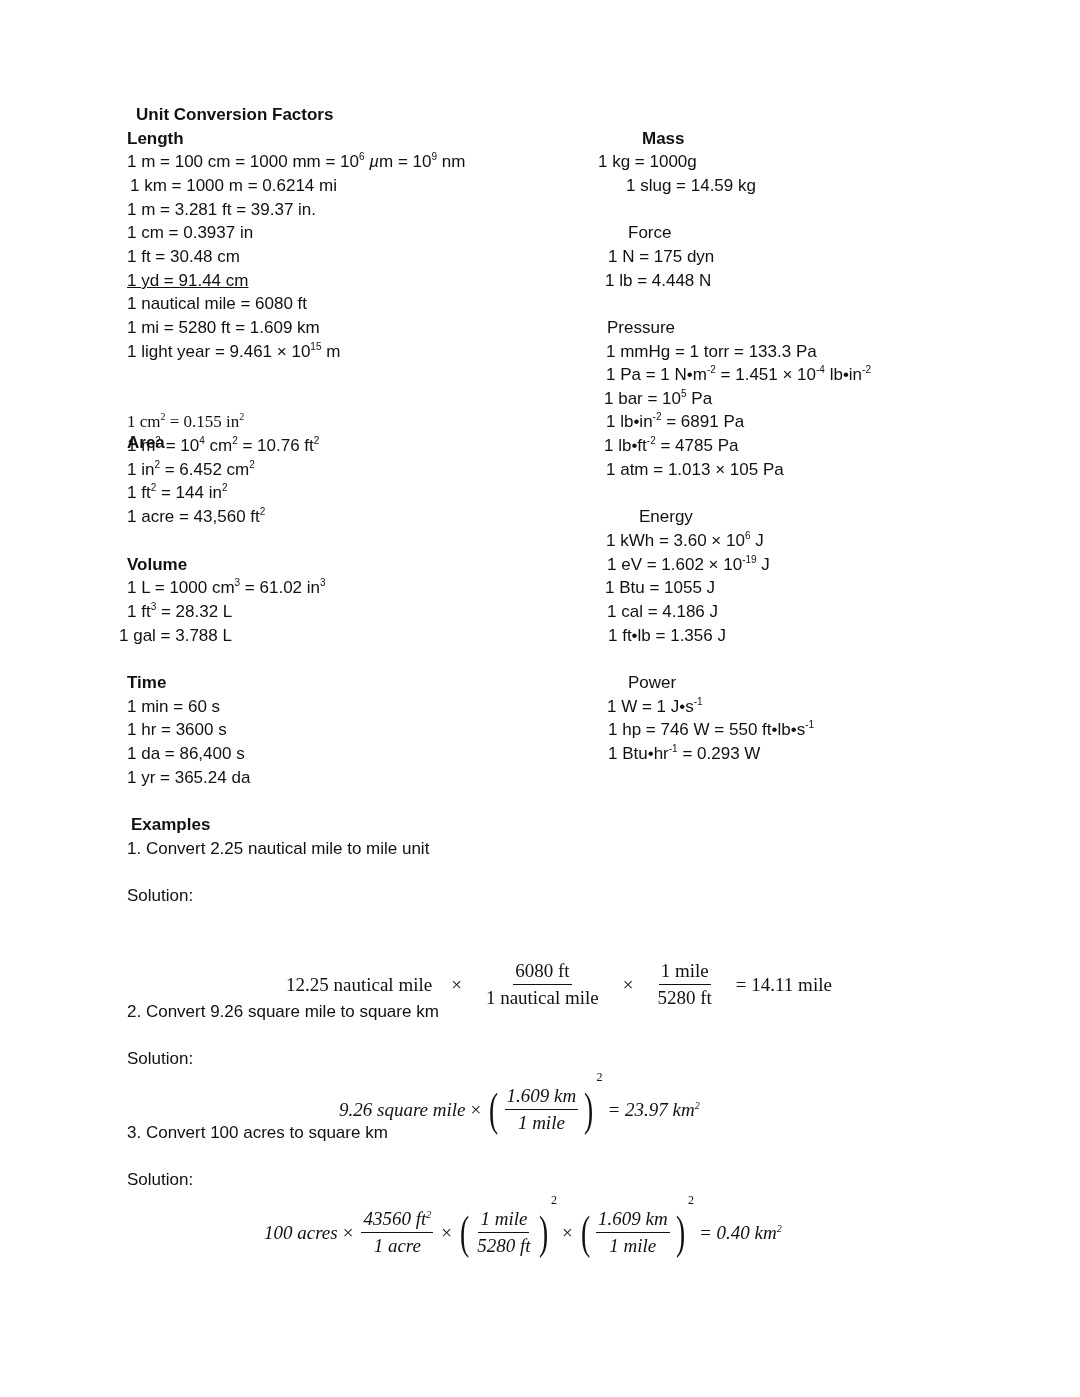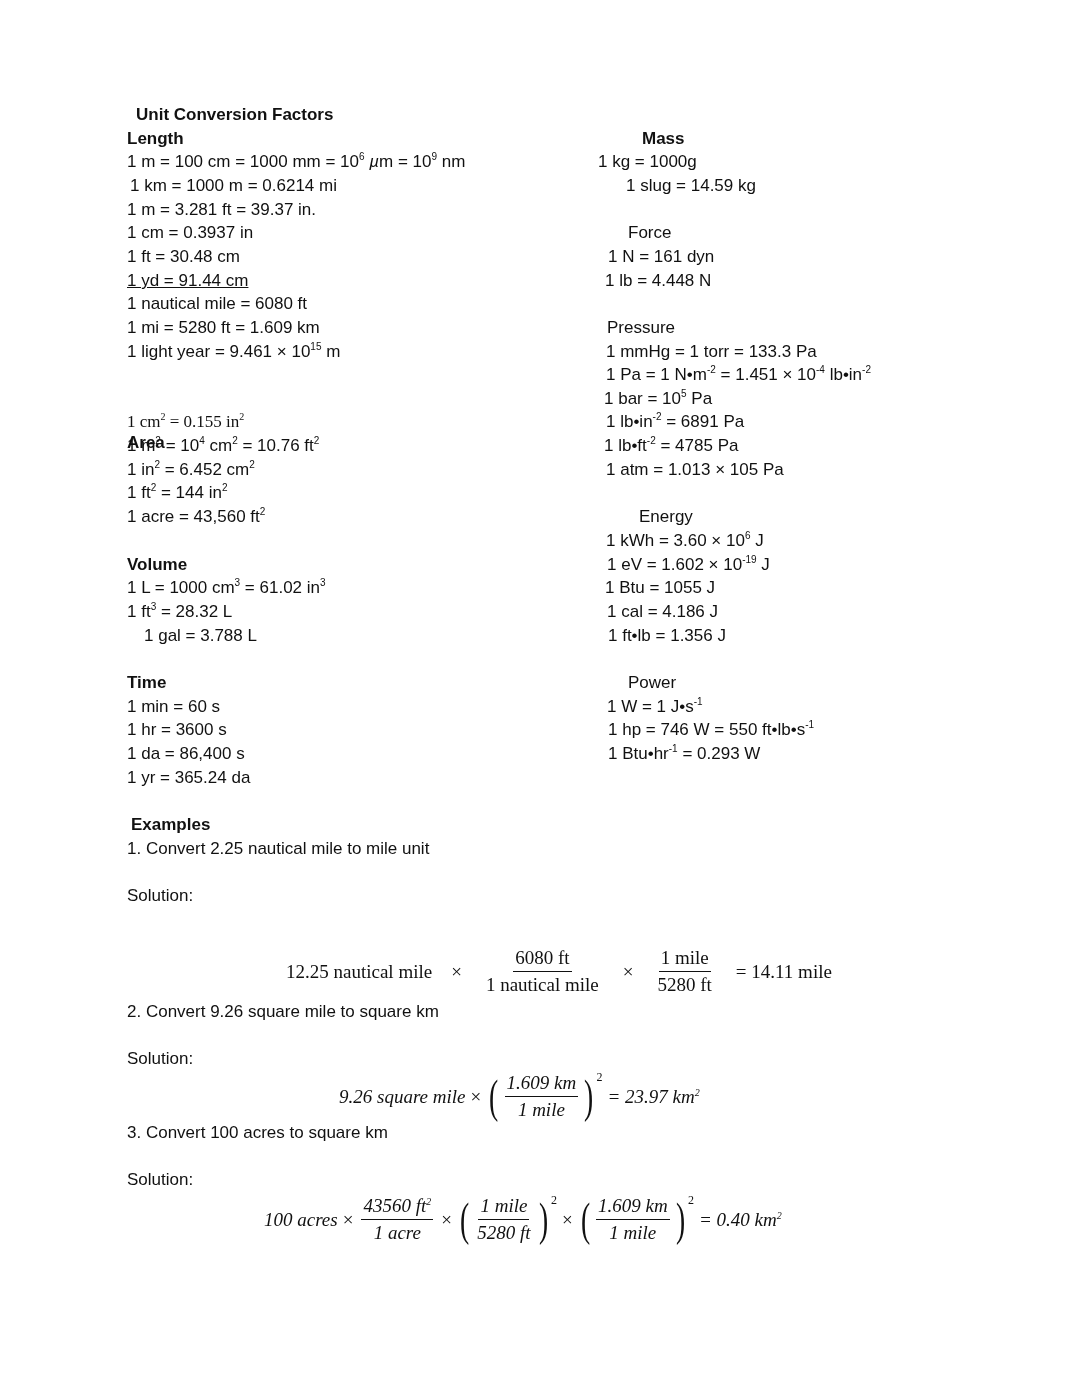--- a/index.html
+++ b/index.html
@@ -2,21 +2,21 @@
 <html><head>
 <meta charset="utf-8">
 <style>
   html,body{margin:0;padding:0;background:#fff;}
   body{width:1080px;height:1397px;position:relative;overflow:hidden;color:#111;
     font-family:"Liberation Sans","DejaVu Sans",sans-serif;font-size:17px;}
   .line{position:absolute;white-space:nowrap;line-height:20px;}
   .bold{font-weight:bold;}
   sup{font-size:10px;vertical-align:7px;line-height:0;}
   .math{font-family:"Liberation Serif","DejaVu Serif",serif;font-size:19px;position:absolute;white-space:nowrap;display:flex;align-items:center;}
-  .frac{display:inline-flex;flex-direction:column;align-items:center;margin:0 3px;}
+  .frac{display:inline-flex;flex-direction:column;align-items:center;margin:13px 3px;}
   .frac .num{padding:0 2px 2px;border-bottom:1px solid #111;line-height:22px;}
   .frac .den{padding:2px 2px 0;line-height:22px;}
   .paren{font-size:46px;font-weight:100;line-height:46px;transform:scaleX(0.6);display:inline-block;}
   .pw{font-size:12px;align-self:flex-start;margin-top:-2px;}
   .it{font-style:italic;}
   .op{margin:0 5px;}
 </style>
 </head>
 <body>
 
@@ -36,34 +36,34 @@
 <div class="line bold" style="left:127px;top:389px;margin-top:44px;">Area</div>
 <div class="line" style="left:127px;top:412px;font-family:Liberation Serif, serif;">1 cm<sup>2</sup> = 0.155 in<sup>2</sup></div>
 <div class="line" style="left:127px;top:436px;">1 m<sup>2</sup> = 10<sup>4</sup> cm<sup>2</sup> = 10.76 ft<sup>2</sup></div>
 <div class="line" style="left:127px;top:460px;">1 in<sup>2</sup> = 6.452 cm<sup>2</sup></div>
 <div class="line" style="left:127px;top:483px;">1 ft<sup>2</sup> = 144 in<sup>2</sup></div>
 <div class="line" style="left:127px;top:507px;">1 acre = 43,560 ft<sup>2</sup></div>
 
 <div class="line bold" style="left:127px;top:555px;">Volume</div>
 <div class="line" style="left:127px;top:578px;">1 L = 1000 cm<sup>3</sup> = 61.02 in<sup>3</sup></div>
 <div class="line" style="left:127px;top:602px;">1 ft<sup>3</sup> = 28.32 L</div>
-<div class="line" style="left:144px;top:626px;">1 gal = 3.788 L</div>
+<div class="line" style="left:119px;top:626px;">1 gal = 3.788 L</div>
 
 <div class="line bold" style="left:127px;top:673px;">Time</div>
 <div class="line" style="left:127px;top:697px;">1 min = 60 s</div>
 <div class="line" style="left:127px;top:720px;">1 hr = 3600 s</div>
 <div class="line" style="left:127px;top:744px;">1 da = 86,400 s</div>
 <div class="line" style="left:127px;top:768px;">1 yr = 365.24 da</div>
 
 <div class="line bold" style="left:642px;top:129px;">Mass</div>
 <div class="line" style="left:598px;top:152px;text-align:center;">1 kg = 1000g</div>
 <div class="line" style="left:598px;top:176px;margin-left:28px;">1 slug = 14.59 kg</div>
 
 <div class="line" style="left:628px;top:223px;">Force</div>
-<div class="line" style="left:608px;top:247px;">1 N = 161 dyn</div>
+<div class="line" style="left:608px;top:247px;">1 N = 175 dyn</div>
 <div class="line" style="left:605px;top:271px;">1 lb = 4.448 N</div>
 
 <div class="line" style="left:607px;top:318px;">Pressure</div>
 <div class="line" style="left:606px;top:342px;">1 mmHg = 1 torr = 133.3 Pa</div>
 <div class="line" style="left:606px;top:365px;">1 Pa = 1 N•m<sup>-2</sup> = 1.451 × 10<sup>-4</sup> lb•in<sup>-2</sup></div>
 <div class="line" style="left:604px;top:389px;">1 bar = 10<sup>5</sup> Pa</div>
 <div class="line" style="left:606px;top:412px;">1 lb•in<sup>-2</sup> = 6891 Pa</div>
 <div class="line" style="left:604px;top:436px;">1 lb•ft<sup>-2</sup> = 4785 Pa</div>
 <div class="line" style="left:606px;top:460px;">1 atm = 1.013 × 105 Pa</div>
 

